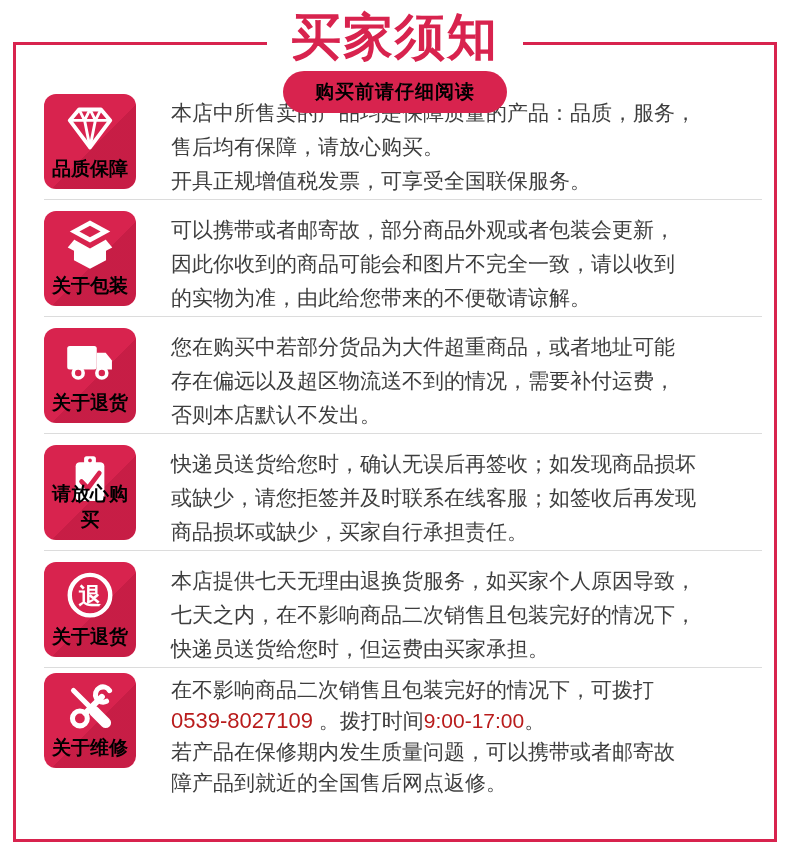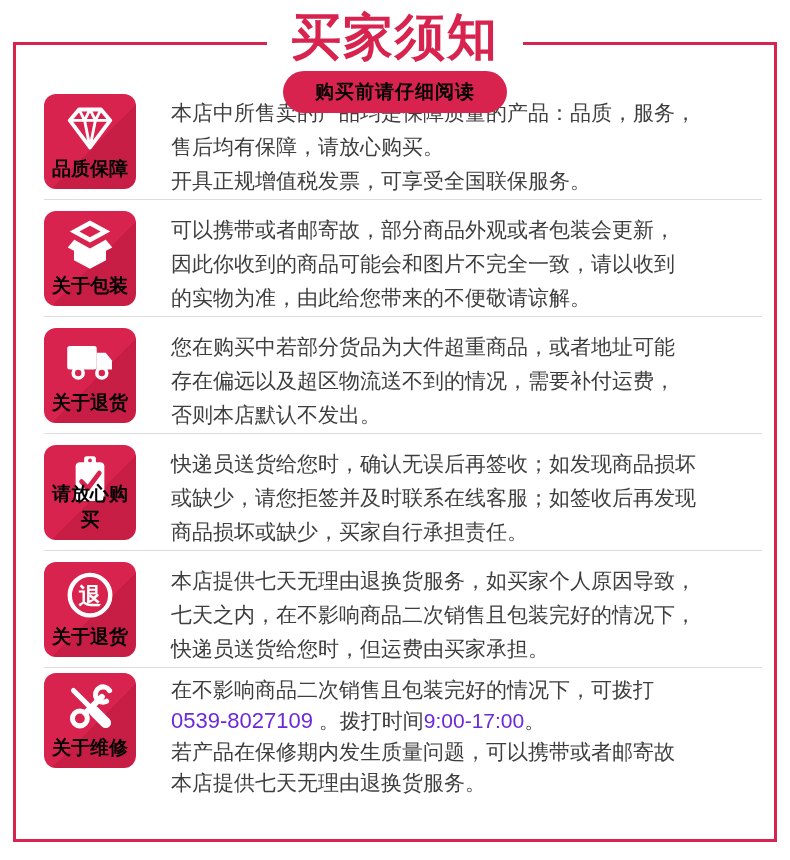--- a/index.html
+++ b/index.html
@@ -27,21 +27,21 @@
   .tile { position:relative; flex:0 0 92px; width:92px; height:95px; border-radius:12px;
           background:#d8234e; overflow:hidden; }
   .tile::after { content:""; position:absolute; inset:0; border-radius:inherit;
                  background:linear-gradient(135deg, rgba(0,0,0,0) 55%, rgba(110,0,25,0.16) 55%); }
   .glyph { display:block; margin:7px auto 0; position:relative; z-index:1; }
   .tile-label { position:absolute; left:0; right:0; bottom:7px; text-align:center; color:#000000;
                 font-size:19px; font-weight:bold; z-index:1; }
 
   .text { margin-left:35px; padding-top:2px; font-size:21px; line-height:34px; color:#3e3e3e; }
   .row.last .text { line-height:31px; padding-top:1px; }
-  .hl { color:#6d28d9; }
+  .hl { color:#b91c1c; }
   .hl.phone { font-size:22px; }
 </style>
 </head>
 <body>
 
 <div class="page">
 
   <div class="frame"></div>
 
   <div class="title-wrap">
@@ -147,18 +147,18 @@
           <path d="M27.6,6.3 A4.5,4.5 0 1 0 25.8,12.6" fill="none" stroke="#fff" stroke-width="3" stroke-linecap="round"></path>
         </svg>
         <div class="tile-label">关于维修</div>
       </div>
       <div class="text">
         <div>在不影响商品二次销售且包装完好的情况下，可拨打</div>
         <div>
           <span class="hl phone">0539-8027109</span><span> 。拨打时间</span><span class="hl">9:00-17:00</span><span>。</span>
         </div>
         <div>若产品在保修期内发生质量问题，可以携带或者邮寄故</div>
-        <div>本店提供七天无理由退换货服务。</div>
+        <div>障产品到就近的全国售后网点返修。</div>
       </div>
     </div>
 
   </div>
 </div>
 
 </body></html>

